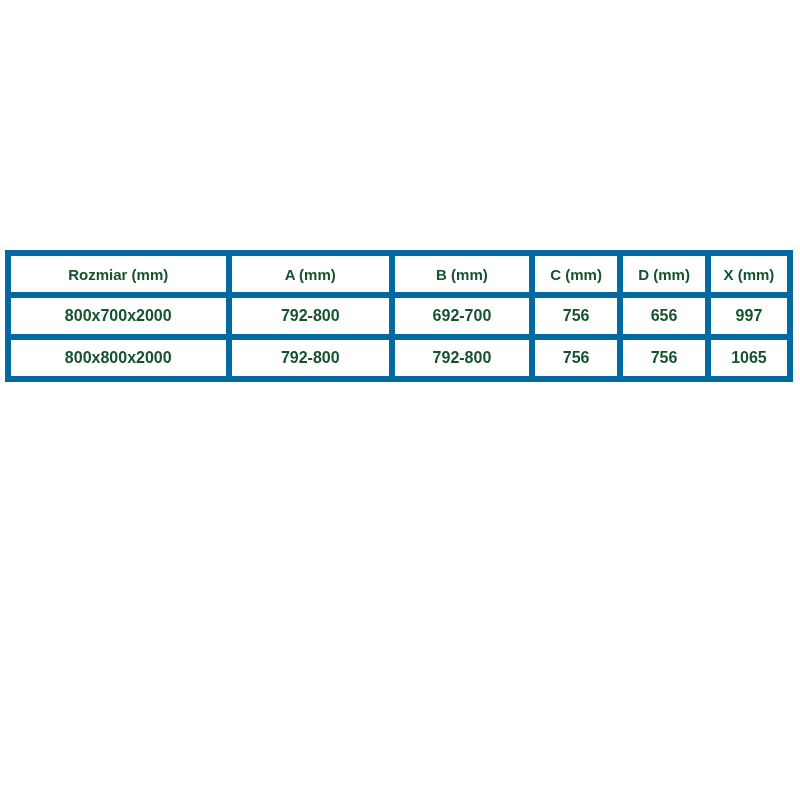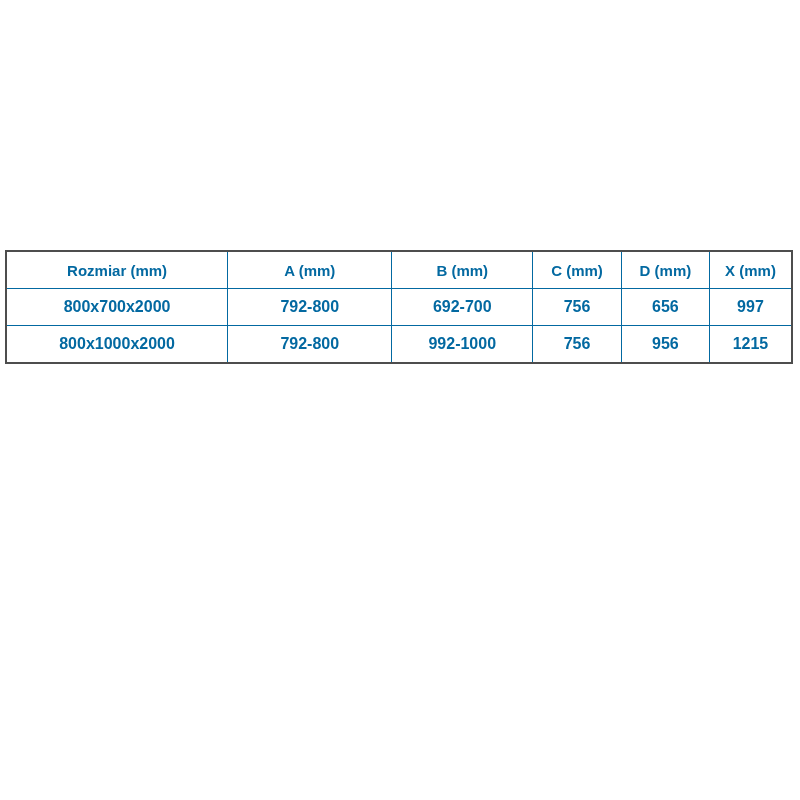--- a/index.html
+++ b/index.html
@@ -23,24 +23,24 @@
     position: absolute;
     left: 5px;
     top: 250px;
     width: 788px;
     border-collapse: collapse;
     table-layout: fixed;
     border: 2px solid #4d4d4d;
   }
   table.dim-table th,
   table.dim-table td {
-    border: 1px solid #0369a1;
+    border: 6px solid #0369a1;
     text-align: center;
     vertical-align: middle;
-    color: #0369a1;
+    color: #14532d;
     white-space: nowrap;
     overflow: hidden;
     padding: 0;
   }
   table.dim-table th {
     height: 36px;
     font-size: 15px;
     font-weight: bold;
   }
   table.dim-table td {
@@ -75,22 +75,22 @@
     <tbody>
         <tr>
           <td>800x700x2000</td>
           <td>792-800</td>
           <td>692-700</td>
           <td>756</td>
           <td>656</td>
           <td>997</td>
         </tr>
         <tr>
-          <td>800x1000x2000</td>
+          <td>800x800x2000</td>
           <td>792-800</td>
-          <td>992-1000</td>
+          <td>792-800</td>
           <td>756</td>
-          <td>956</td>
-          <td>1215</td>
+          <td>756</td>
+          <td>1065</td>
         </tr>
       </tbody>
   </table>
 </div>
 
 </body></html>

